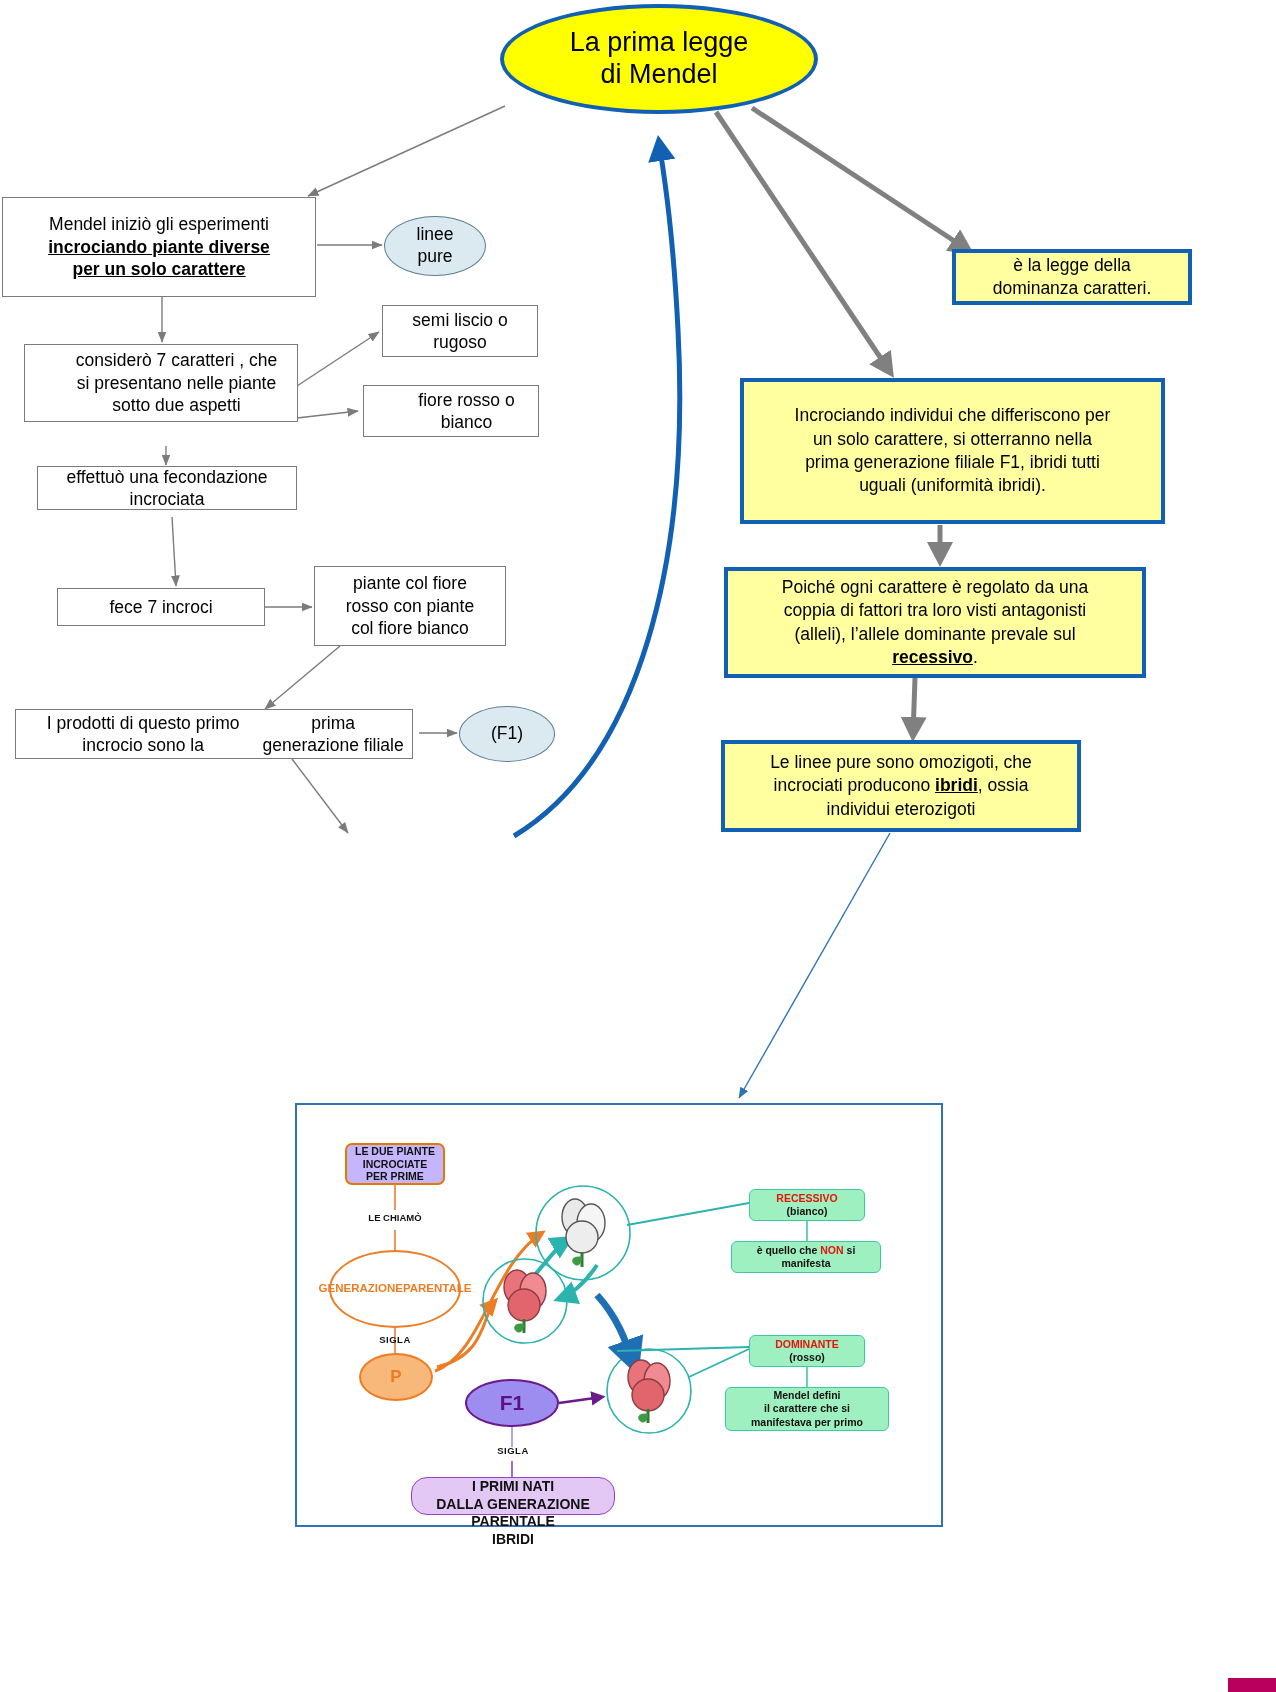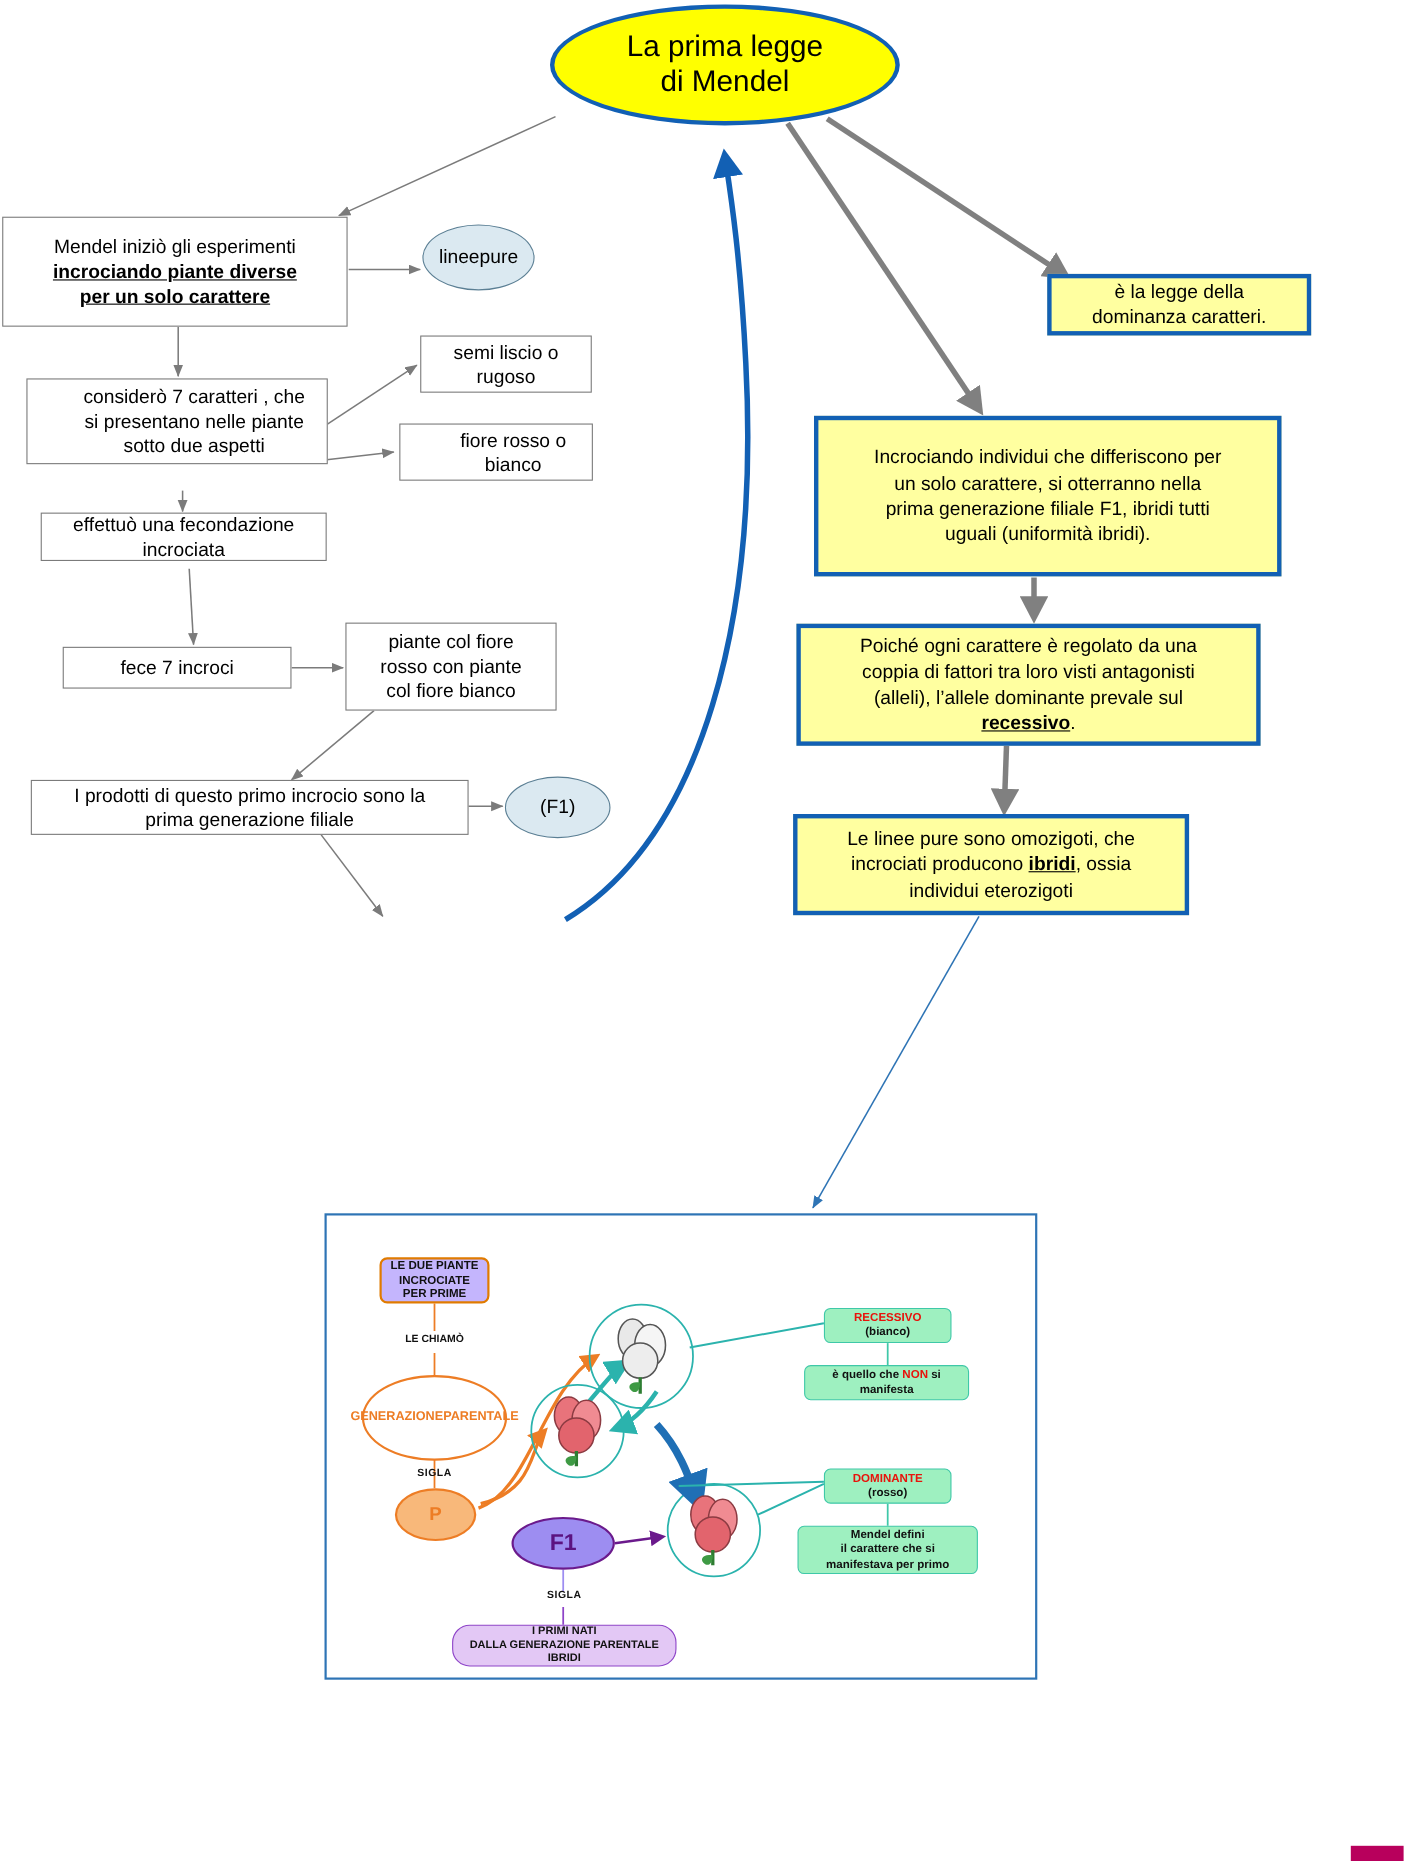--- a/index.html
+++ b/index.html
@@ -30,21 +30,21 @@
              font-size:10.5px;line-height:1.2;color:#111;}
   .orangeell{border:2.5px solid #ed7d25;background:#fff;border-radius:50%;
              color:#ed7d25;font-size:11.5px;line-height:1.2;}
   .orangeP{border:2.5px solid #ed7d25;background:#f8b87a;border-radius:50%;
            color:#ed7d25;font-size:17px;}
   .f1ell{border:2.5px solid #6b1a8c;background:#9d8df1;border-radius:50%;
          color:#5b1280;font-size:21px;}
   .greenbox{background:#9ef0c0;border:1.5px solid #3fc8a8;border-radius:6px;
             font-size:10.5px;line-height:1.25;color:#111;}
   .purplebox{background:#e3c8f5;border:1.5px solid #8e44c8;border-radius:16px;
-             font-size:10px;line-height:1.25;color:#111;}
+             font-size:14px;line-height:1.25;color:#111;justify-content:space-between;}
   .plain-lbl{position:absolute;font-weight:bold;font-size:9.5px;color:#111;}
   .red{color:#e8130b;}
   .sigla{letter-spacing:.5px;}
   #corner{position:absolute;right:0;bottom:0;width:48px;height:14px;background:#b8005c;}
 </style>
 </head>
 <body>
 
 <div id="canvas">
 
@@ -102,21 +102,21 @@
     <div>La prima legge</div>
     <div>di Mendel</div>
   </div>
 
   <div class="node plainbox" style="left:2px;top:197px;width:314px;height:100px;flex-direction:column;">
     <div>Mendel iniziò gli esperimenti</div>
     <div class="bu">incrociando  piante  diverse</div>
     <div class="bu">per  un  solo  carattere</div>
   </div>
 
-  <div class="node ellipse" style="left:384px;top:204px;width:102px;height:60px;">
+  <div class="node ellipse" style="left:384px;top:216px;width:102px;height:60px;flex-direction:column;">
     <div>linee</div>
     <div>pure</div>
   </div>
 
   <div class="node plainbox" style="left:24px;top:344px;width:274px;height:78px;flex-direction:column;padding-left:39px;">
     <div>considerò 7 caratteri , che</div>
     <div>si  presentano  nelle  piante</div>
     <div>sotto  due  aspetti</div>
   </div>
 
@@ -138,21 +138,21 @@
   <div class="node plainbox" style="left:57px;top:588px;width:208px;height:38px;">
     <div>fece 7 incroci</div>
   </div>
 
   <div class="node plainbox" style="left:314px;top:566px;width:192px;height:80px;flex-direction:column;">
     <div>piante col fiore</div>
     <div>rosso con piante</div>
     <div>col fiore bianco</div>
   </div>
 
-  <div class="node plainbox" style="left:28px;top:709px;width:398px;height:50px;flex-direction:column;">
+  <div class="node plainbox" style="left:15px;top:709px;width:398px;height:50px;flex-direction:row;">
     <div>I prodotti di questo primo incrocio sono la</div>
     <div>prima  generazione  filiale</div>
   </div>
 
   <div class="node ellipse" style="left:459px;top:706px;width:96px;height:56px;">
     <div>(F1)</div>
   </div>
 
 
   <div class="node yellowbox" style="left:952px;top:249px;width:240px;height:56px;flex-direction:column;">

